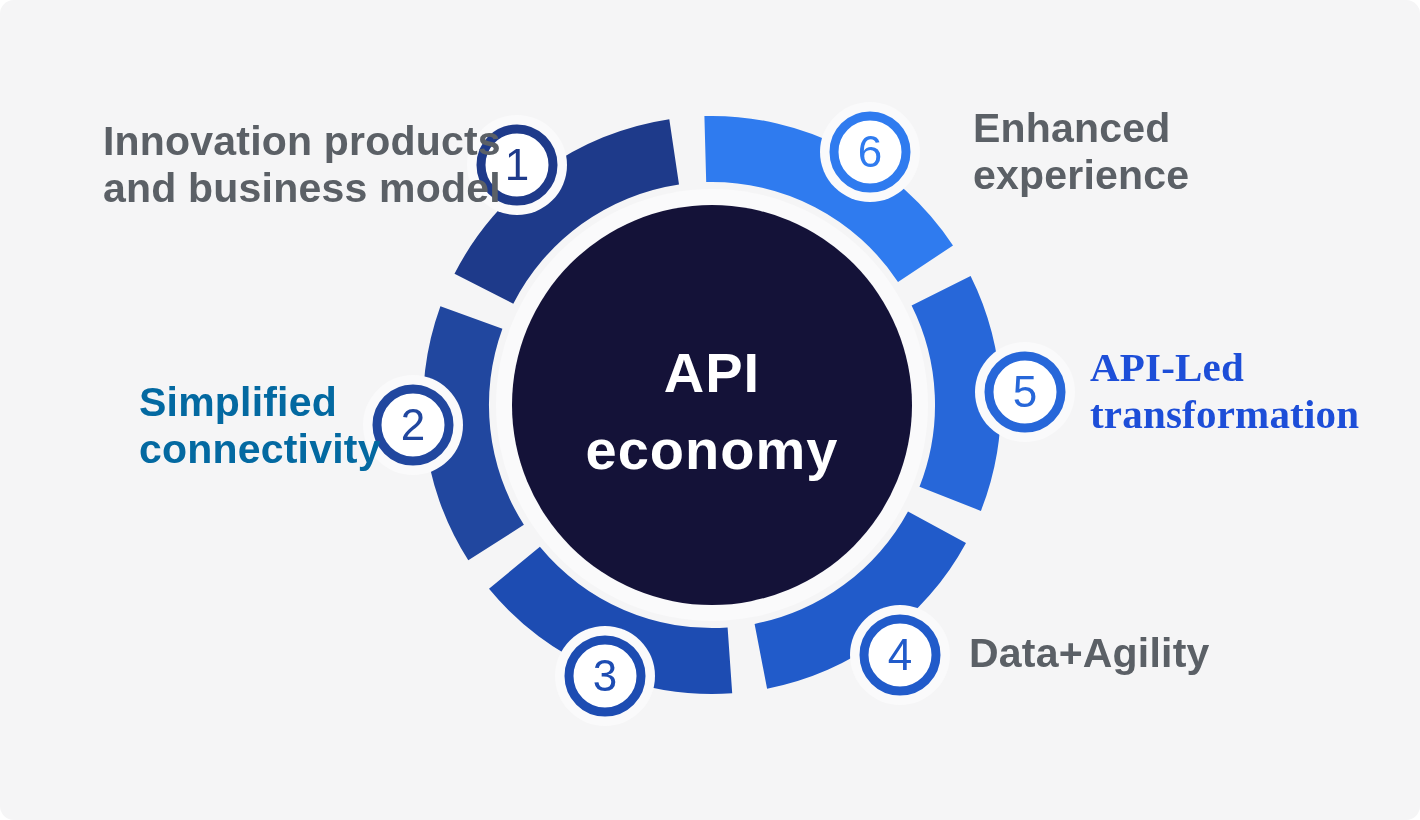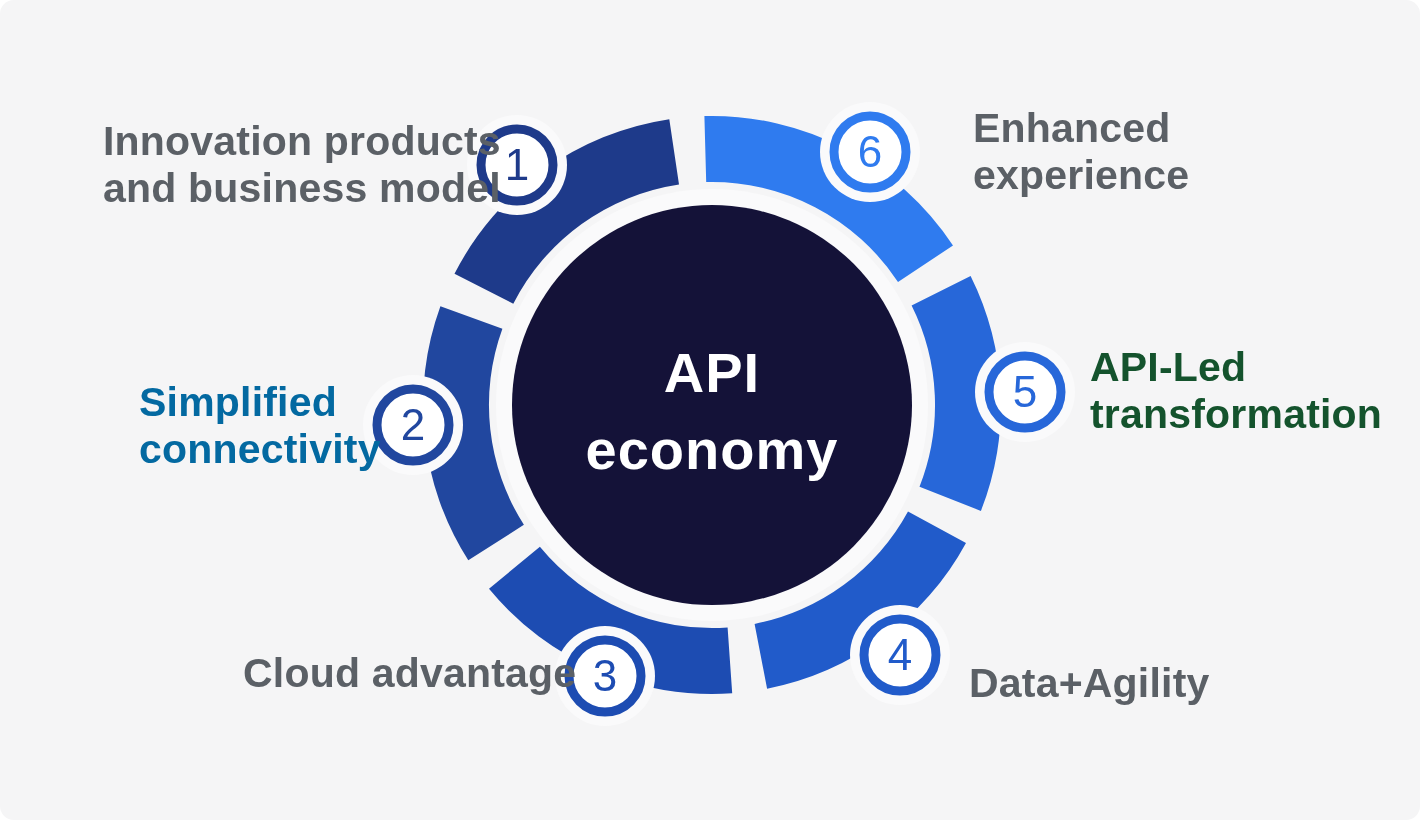--- a/index.html
+++ b/index.html
@@ -67,19 +67,18 @@
         <text x="1025" y="407" fill="#2767d9" text-anchor="middle" font-size="44" class="badge-num">5</text>
         <circle cx="870" cy="152" r="36" fill="#ffffff" stroke="#2f7bef" stroke-width="9"></circle>
         <text x="870" y="167" fill="#2f7bef" text-anchor="middle" font-size="44" class="badge-num">6</text>
       </g>
   </svg>
 
   <div class="label label-1" style="color: rgb(91, 96, 102);">Innovation products
 and business model</div>
   <div class="label label-2" style="color: #0369a1;">Simplified
 connectivity</div>
-  <div class="label label-3" style="color: rgb(91, 96, 102);">Cloud advantage</div>
-  <div class="label label-4" style="color: rgb(91, 96, 102); margin-top: 30px;">Data+Agility</div>
-  <div class="label label-5" style="color: #14532d;">API-Led
+  <div class="label label-4" style="color: rgb(91, 96, 102);">Data+Agility</div>
+  <div class="label label-5" style="color: #1d4ed8; font-family: Liberation Serif, serif;">API-Led
 transformation</div>
   <div class="label label-6" style="color: rgb(91, 96, 102); margin-left: 29px;">Enhanced
 experience</div>
 </div>
 
 </body></html>

